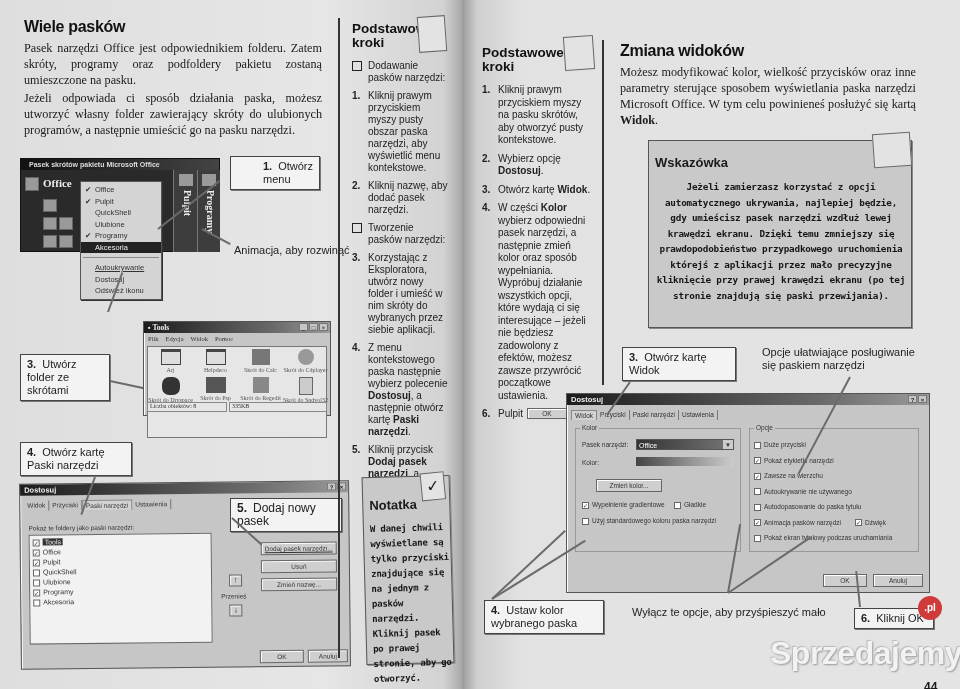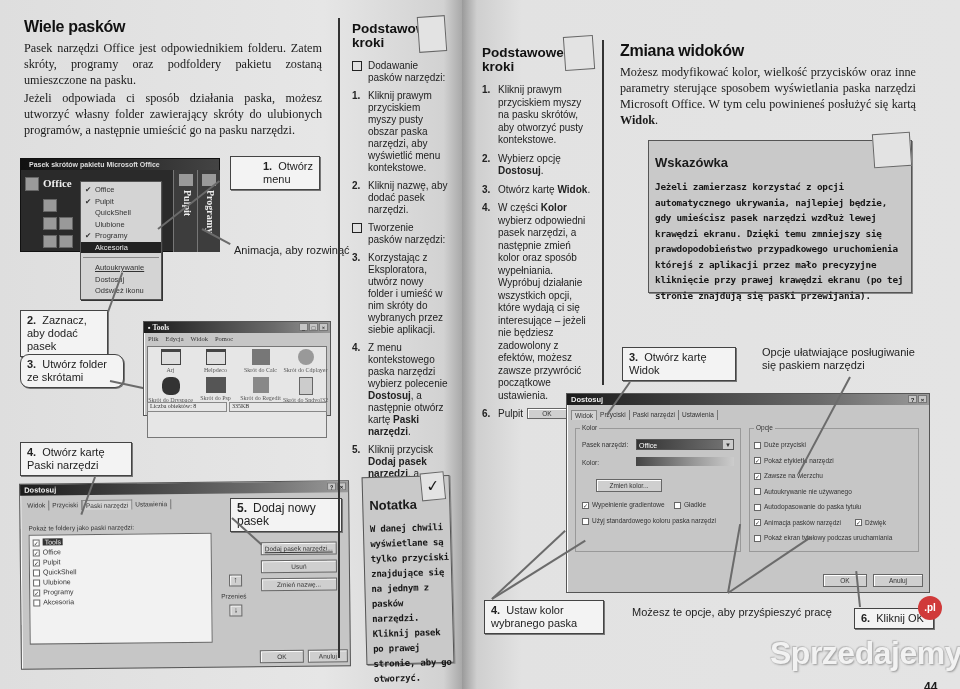--- a/index.html
+++ b/index.html
@@ -89,22 +89,21 @@
       <div style="height:11.5px; line-height:11.5px; padding-left:14px; background:#222; color:#eee;"><span>Akcesoria</span></div>
       <div style="height:1px; background:#888; margin:4px 2px;"></div>
       <div style="height:11.5px; line-height:11.5px; padding-left:14px; text-decoration:underline;">Autoukrywanie</div>
       <div style="height:11.5px; line-height:11.5px; padding-left:14px;">Dostosuj</div>
       <div style="height:11.5px; line-height:11.5px; padding-left:14px;">Odśwież ikonu</div>
     </div>
   </div>
 
   <div class="callout" style="left:230px; top:156px; width:90px;padding-left:32px;"><b>1.</b><span>Otwórz menu</span></div>
   <div class="plain-note" style="left:234px; top:244px;">Animacja, aby rozwinąć</div>
-  <div class="callout" style="left:20px; top:310px; width:88px;"><b>2.</b><span>Zaznacz, aby dodać pasek</span></div>
-  <div class="callout" style="left:20px; top:354px; width:104px;border-radius:9px;"><b>3.</b><span>Utwórz folder ze skrótami</span></div>
+  <div class="callout" style="left:20px; top:354px; width:90px;"><b>3.</b><span>Utwórz folder ze skrótami</span></div>
   <div class="callout" style="left:20px; top:442px; width:112px;"><b>4.</b><span>Otwórz kartę Paski narzędzi</span></div>
 
   <div class="leader" style="left:158px; top:228px; width:78px; transform:rotate(-38deg);"></div>
   <div class="leader" style="left:202px; top:228px; width:32px; transform:rotate(28deg);"></div>
   <div class="leader" style="left:108px; top:311px; width:42px; transform:rotate(-70deg);"></div>
   <div class="leader" style="left:110px; top:380px; width:48px; transform:rotate(12deg);"></div>
 
   <div class="win" style="left:143px; top:321px; width:188px; height:95px;font-family:Liberation Serif, serif;">
     <div class="title">
       <span>▪ </span><span>Tools</span>
@@ -194,21 +193,21 @@
     <div class="item">
         <span class="box"></span>
         <span>Tworzenie pasków narzędzi:</span>
       </div>
     <div class="item">
         <span class="num">3.</span>
         <span>Korzystając z Eksploratora, utwórz nowy folder i umieść w nim skróty do wybranych przez siebie aplikacji.</span>
       </div>
     <div class="item">
         <span class="num">4.</span>
-        <span><span>Z menu kontekstowego paska narzędzi wybierz polecenie </span><b>Dostosuj</b><span>, a następnie otwórz kartę </span><b>Paski narzędzi</b><span>.</span></span>
+        <span><span>Z menu kontekstowego paska następnie wybierz polecenie </span><b>Dostosuj</b><span>, a następnie otwórz kartę </span><b>Paski narzędzi</b><span>.</span></span>
       </div>
     <div class="item">
         <span class="num">5.</span>
         <span><span>Kliknij przycisk </span><b>Dodaj pasek narzędzi</b><span>, a następnie znajdź folder ze skrótami.</span></span>
       </div>
   </div>
 
   <div class="tipbox" style="left:364px; top:476px; width:88px; height:188px; transform:rotate(-1.5deg);">
     <div class="sketch" style="left:58px; top:-4px; width:24px; height:28px;">
         <span style="font-size:16px; line-height:26px; display:block; text-align:center;">✓</span>
@@ -243,21 +242,21 @@
         <span class="num">6.</span>
         <span>Pulpit</span>
         <span class="btn95" style="position:relative; display:inline-block; width:40px; height:11px; line-height:9px; margin-left:4px;">OK</span>
       </div>
   </div>
   <div class="vline" style="left:140px; top:40px; height:345px;"></div>
 
   <div class="abs h2" style="left:158px; top:42px;">Zmiana widoków</div>
   <p class="abs body-txt" style="left:158px; top:64px; width:296px;"><span>Możesz modyfikować kolor, wielkość przycisków oraz inne parametry sterujące sposobem wyświetlania paska narzędzi Microsoft Office. W tym celu powinieneś posłużyć się kartą </span><b>Widok</b><span>.</span></p>
 
-  <div class="tipbox" style="left:186px; top:140px; width:264px; height:153px;">
+  <div class="tipbox" style="left:186px; top:140px; width:264px; height:188px;text-align:center;">
     <div class="sketch" style="left:224px; top:-8px; width:38px; height:34px;"></div>
     <div style="position:absolute; left:6px; top:14px; font-family:'Liberation Sans',sans-serif; font-weight:bold; font-size:13px;">Wskazówka</div>
     <div class="handwrite" style="position:absolute; left:6px; top:38px; width:252px;">Jeżeli zamierzasz korzystać z opcji automatycznego ukrywania, najlepiej będzie, gdy umieścisz pasek narzędzi wzdłuż lewej krawędzi ekranu. Dzięki temu zmniejszy się prawdopodobieństwo przypadkowego uruchomienia którejś z aplikacji przez mało precyzyjne kliknięcie przy prawej krawędzi ekranu (po tej stronie znajdują się paski przewijania).</div>
   </div>
 
   <div class="callout" style="left:160px; top:347px; width:114px;"><b>3.</b><span>Otwórz kartę Widok</span></div>
   <div class="plain-note" style="left:300px; top:346px; width:160px;">Opcje ułatwiające posługiwanie się paskiem narzędzi</div>
 
   <div class="win" style="left:104px; top:393px; width:364px; height:200px;">
     <div class="title">
@@ -304,20 +303,20 @@
 
   <div class="leader" style="left:168px; top:381px; width:40px; transform:rotate(125deg);"></div>
   <div class="leader" style="left:388px; top:376px; width:110px; transform:rotate(118deg);"></div>
   <div class="leader" style="left:30px; top:598px; width:100px; transform:rotate(-43deg);"></div>
   <div class="leader" style="left:30px; top:598px; width:110px; transform:rotate(-32deg);"></div>
   <div class="leader" style="left:266px; top:592px; width:70px; transform:rotate(-80deg);"></div>
   <div class="leader" style="left:266px; top:592px; width:100px; transform:rotate(-34deg);"></div>
   <div class="leader" style="left:398px; top:606px; width:36px; transform:rotate(-96deg);"></div>
 
   <div class="callout" style="left:22px; top:600px; width:120px;"><b>4.</b><span>Ustaw kolor wybranego paska</span></div>
-  <div class="plain-note" style="left:170px; top:606px;">Możesz te opcje, aby przyśpieszyć pracę</div>
+  <div class="plain-note" style="left:170px; top:606px;">Wyłącz te opcje, aby przyśpieszyć mało</div>
   <div class="callout" style="left:392px; top:608px; width:80px;"><b>6.</b><span>Kliknij OK</span></div>
 
   <div class="watermark" style="left:308px; top:635px;">Sprzedajemy</div>
   <div class="wm-dot" style="left:456px; top:596px;">.pl</div>
 
   <div class="abs" style="left:462px; top:680px; font-family:'Liberation Sans',sans-serif; font-weight:bold; font-size:12px;">44</div>
 </div>
 
 </body></html>

